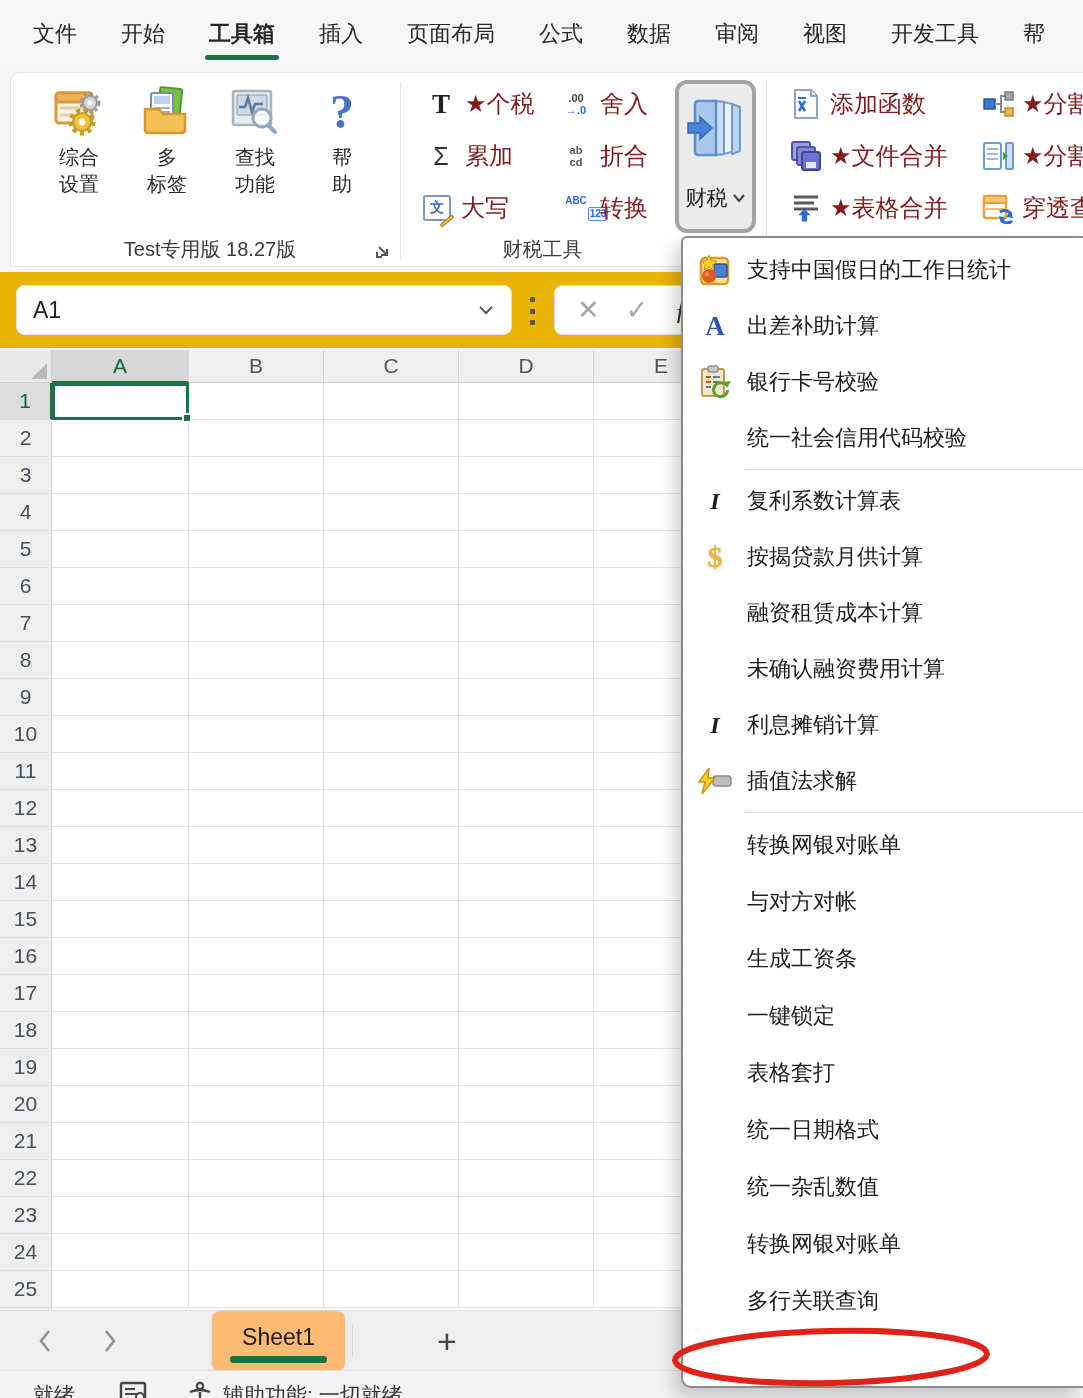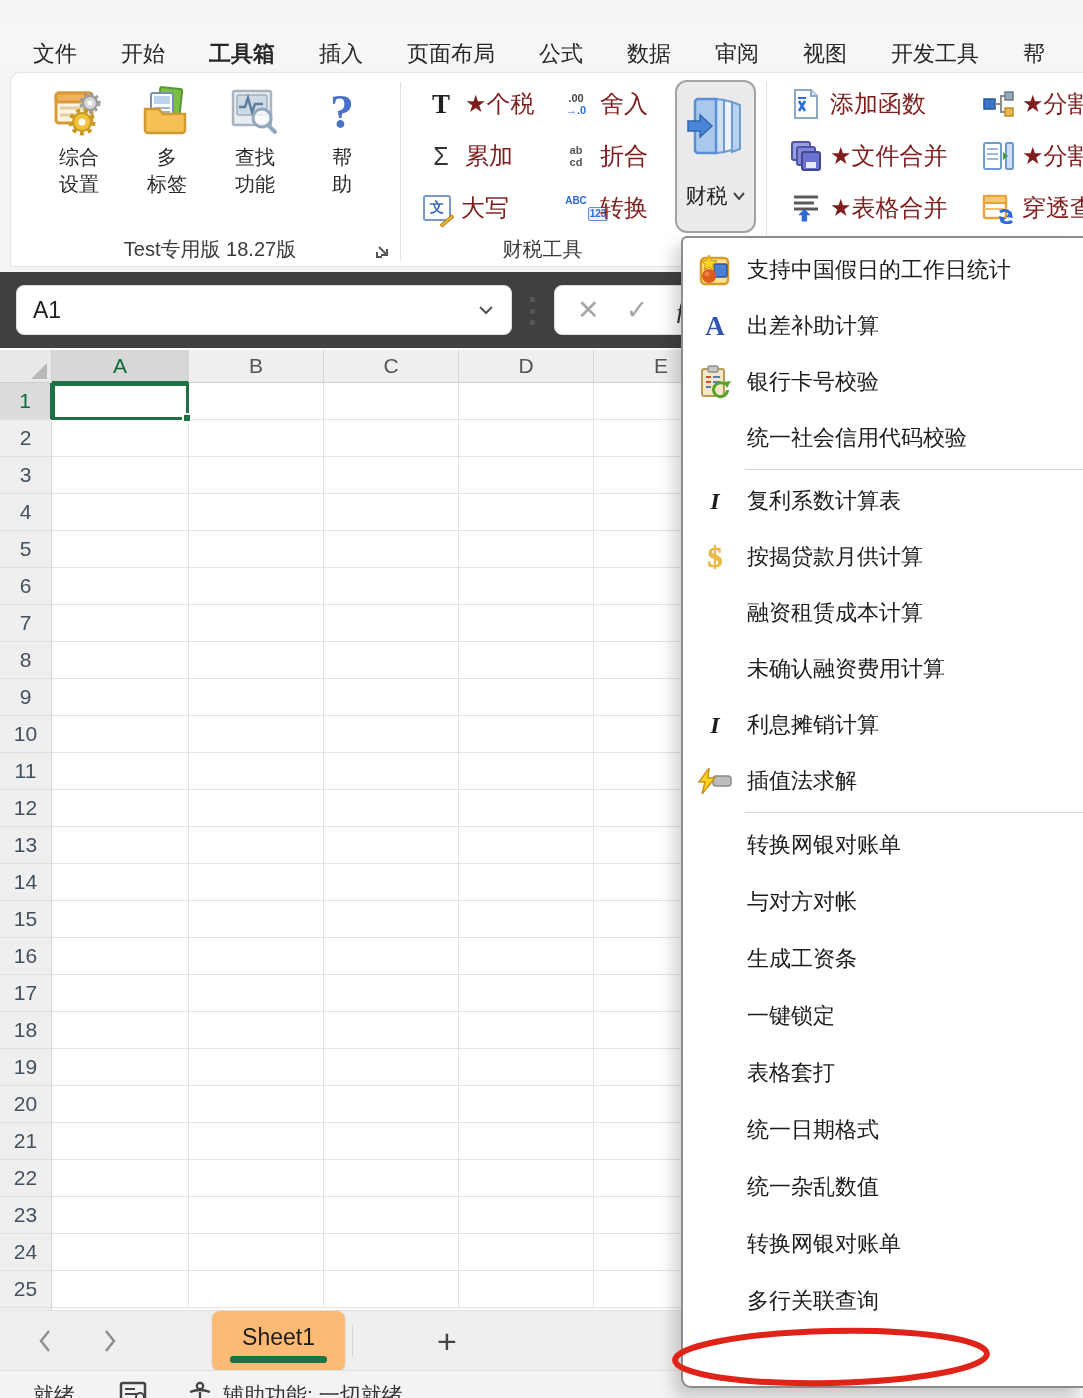--- a/index.html
+++ b/index.html
@@ -2,21 +2,21 @@
 <html><head>
 <meta charset="utf-8">
 <style>
   * { margin:0; padding:0; box-sizing:border-box; }
   html,body { width:1083px; height:1398px; }
   body { position:relative; overflow:hidden; background:#f5f5f5;
          font-family:"Liberation Sans","DejaVu Sans",sans-serif; color:#1c1c1c; }
 
   
   .tabs-row { position:absolute; left:0; top:0; width:1083px; height:68px; background:#f6f6f6;
-              display:flex; align-items:center; padding-left:33px; gap:44px; overflow:hidden;margin-top:20px; }
+              display:flex; align-items:center; padding-left:33px; gap:44px; overflow:hidden; }
   .rtab { font-size:22px; color:#262626; white-space:nowrap; position:relative; cursor:default; flex:none; }
   .rtab.active { font-weight:700; }
   .rtab.active::after { content:""; position:absolute; left:-4px; right:-4px; bottom:-11px; height:5px;
                         background:#1e7145; border-radius:3px; }
 
   
   .ribbon { position:absolute; left:0; top:68px; width:1083px; height:204px; background:#f5f5f5; }
   .ribbon-card { position:absolute; left:10px; top:4px; right:0; bottom:5px; background:#fff;
                  border:1px solid #e4e4e4; border-right:none; border-radius:10px 0 0 0; }
   .vdiv { position:absolute; top:14px; height:178px; width:1px; background:#e2e2e2; }
@@ -24,39 +24,39 @@
 
   .bigbtn { position:absolute; top:16px; width:82px; display:flex; flex-direction:column; align-items:center; }
   .bigbtn .ic { width:54px; height:54px; display:flex; align-items:center; justify-content:center; }
   .bigbtn .l { font-size:20px; line-height:27px; color:#2a2a2a; text-align:center; margin-top:6px; }
 
   .smallbtn { position:absolute; height:40px; display:flex; align-items:center; gap:8px; }
   .smallbtn .ic { width:32px; height:32px; display:flex; align-items:center; justify-content:center; flex:none; }
   .smallbtn .l { font-size:24px; color:#7f1d1d; white-space:nowrap; }
 
   .caishui-btn { position:absolute; left:675px; top:12px; width:81px; height:153px; background:#ebebeb;
-                 border:2px solid #a3a3a3; border-radius:12px; display:flex; flex-direction:column;
+                 border:4px solid #a3a3a3; border-radius:12px; display:flex; flex-direction:column;
                  align-items:center; justify-content:flex-start; padding-top:12px; z-index:5; }
   .caishui-btn .lbl { margin-top:14px; font-size:21px; color:#222; display:flex; align-items:center; gap:4px; }
 
   .glyph-t { font-family:"Liberation Serif","DejaVu Serif",serif; font-weight:700; font-size:27px; color:#222; }
   .glyph-sigma { font-size:25px; color:#333; }
   .stack2 { display:flex; flex-direction:column; align-items:center; line-height:12px; font-weight:700; }
   .stack2 .t1 { font-size:11px; color:#444; }
   .stack2 .t2 { font-size:11px; color:#2f6bd8; }
   .abc123 .t1 { color:#2f6bd8; font-size:10px; }
   .abc123 .t2 { color:#2f6bd8; font-size:10px; border:1px solid #5b8fd4; padding:0 1px; border-radius:2px; background:#eef3fb;margin-left:44px; }
   .capsbox { width:28px; height:26px; border:2px solid #7898c8; border-radius:3px; background:#fff; position:relative;
              font-size:14px; color:#3b6bc0; font-weight:700; display:flex; align-items:center; justify-content:center; }
   .capsbox .pencil { position:absolute; right:-6px; bottom:-4px; width:16px; height:4px; background:#e8b23c;
                      border:1px solid #b9871f; transform:rotate(-40deg); border-radius:1px; }
   .help-q { font-family:"Liberation Serif","DejaVu Serif",serif; font-weight:700; font-size:48px; color:#4a71c8; }
 
   
-  .formula-row { position:absolute; left:0; top:272px; width:1083px; height:76px; background:#404040; }
+  .formula-row { position:absolute; left:0; top:272px; width:1083px; height:76px; background:#eab308; }
   .name-box { position:absolute; left:16px; top:13px; width:496px; height:50px; background:#fff;
               border:1px solid #dedede; border-radius:8px; display:flex; align-items:center; padding:0 16px; }
   .name-box .val { font-size:23px; color:#222; flex:1; }
   .vdots { position:absolute; left:530px; top:25px; width:6px; height:28px; display:flex; flex-direction:column; justify-content:space-between; }
   .vdots i { width:5px; height:5px; background:#555; border-radius:1px; }
   .fx-box { position:absolute; left:554px; top:13px; width:529px; height:50px; background:#fff;
             border:1px solid #dedede; border-radius:8px; display:flex; align-items:center; gap:26px; padding-left:22px; overflow:hidden; }
   .fx-box .x { font-size:27px; color:#a6a6a6; }
   .fx-box .ck { font-size:27px; color:#a6a6a6; }
   .fx-box .fx { font-family:"Liberation Serif","DejaVu Serif",serif; font-style:italic; font-size:27px; color:#333; }

